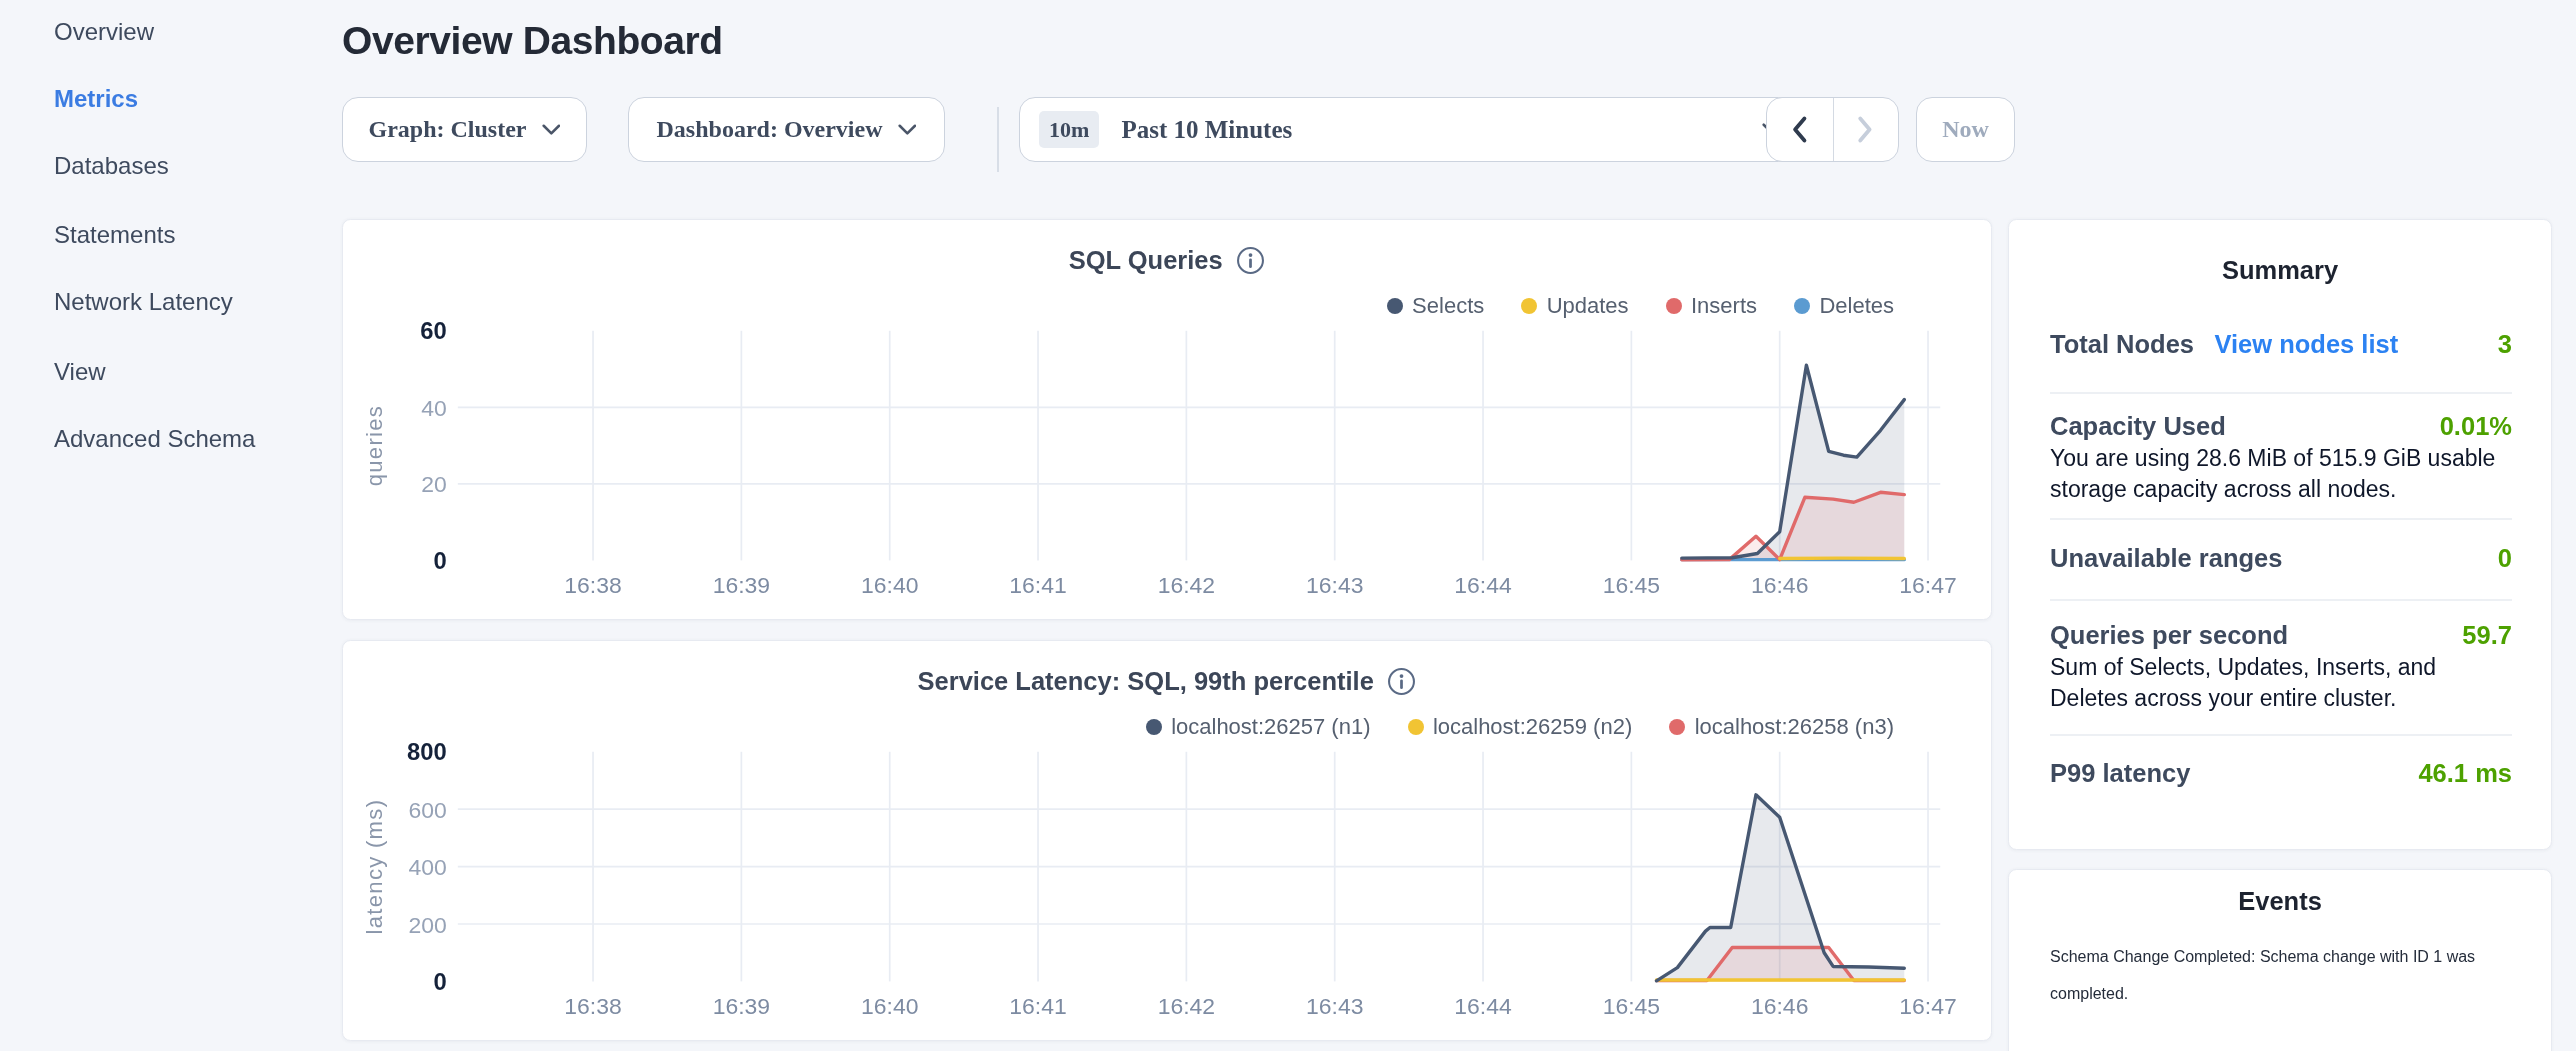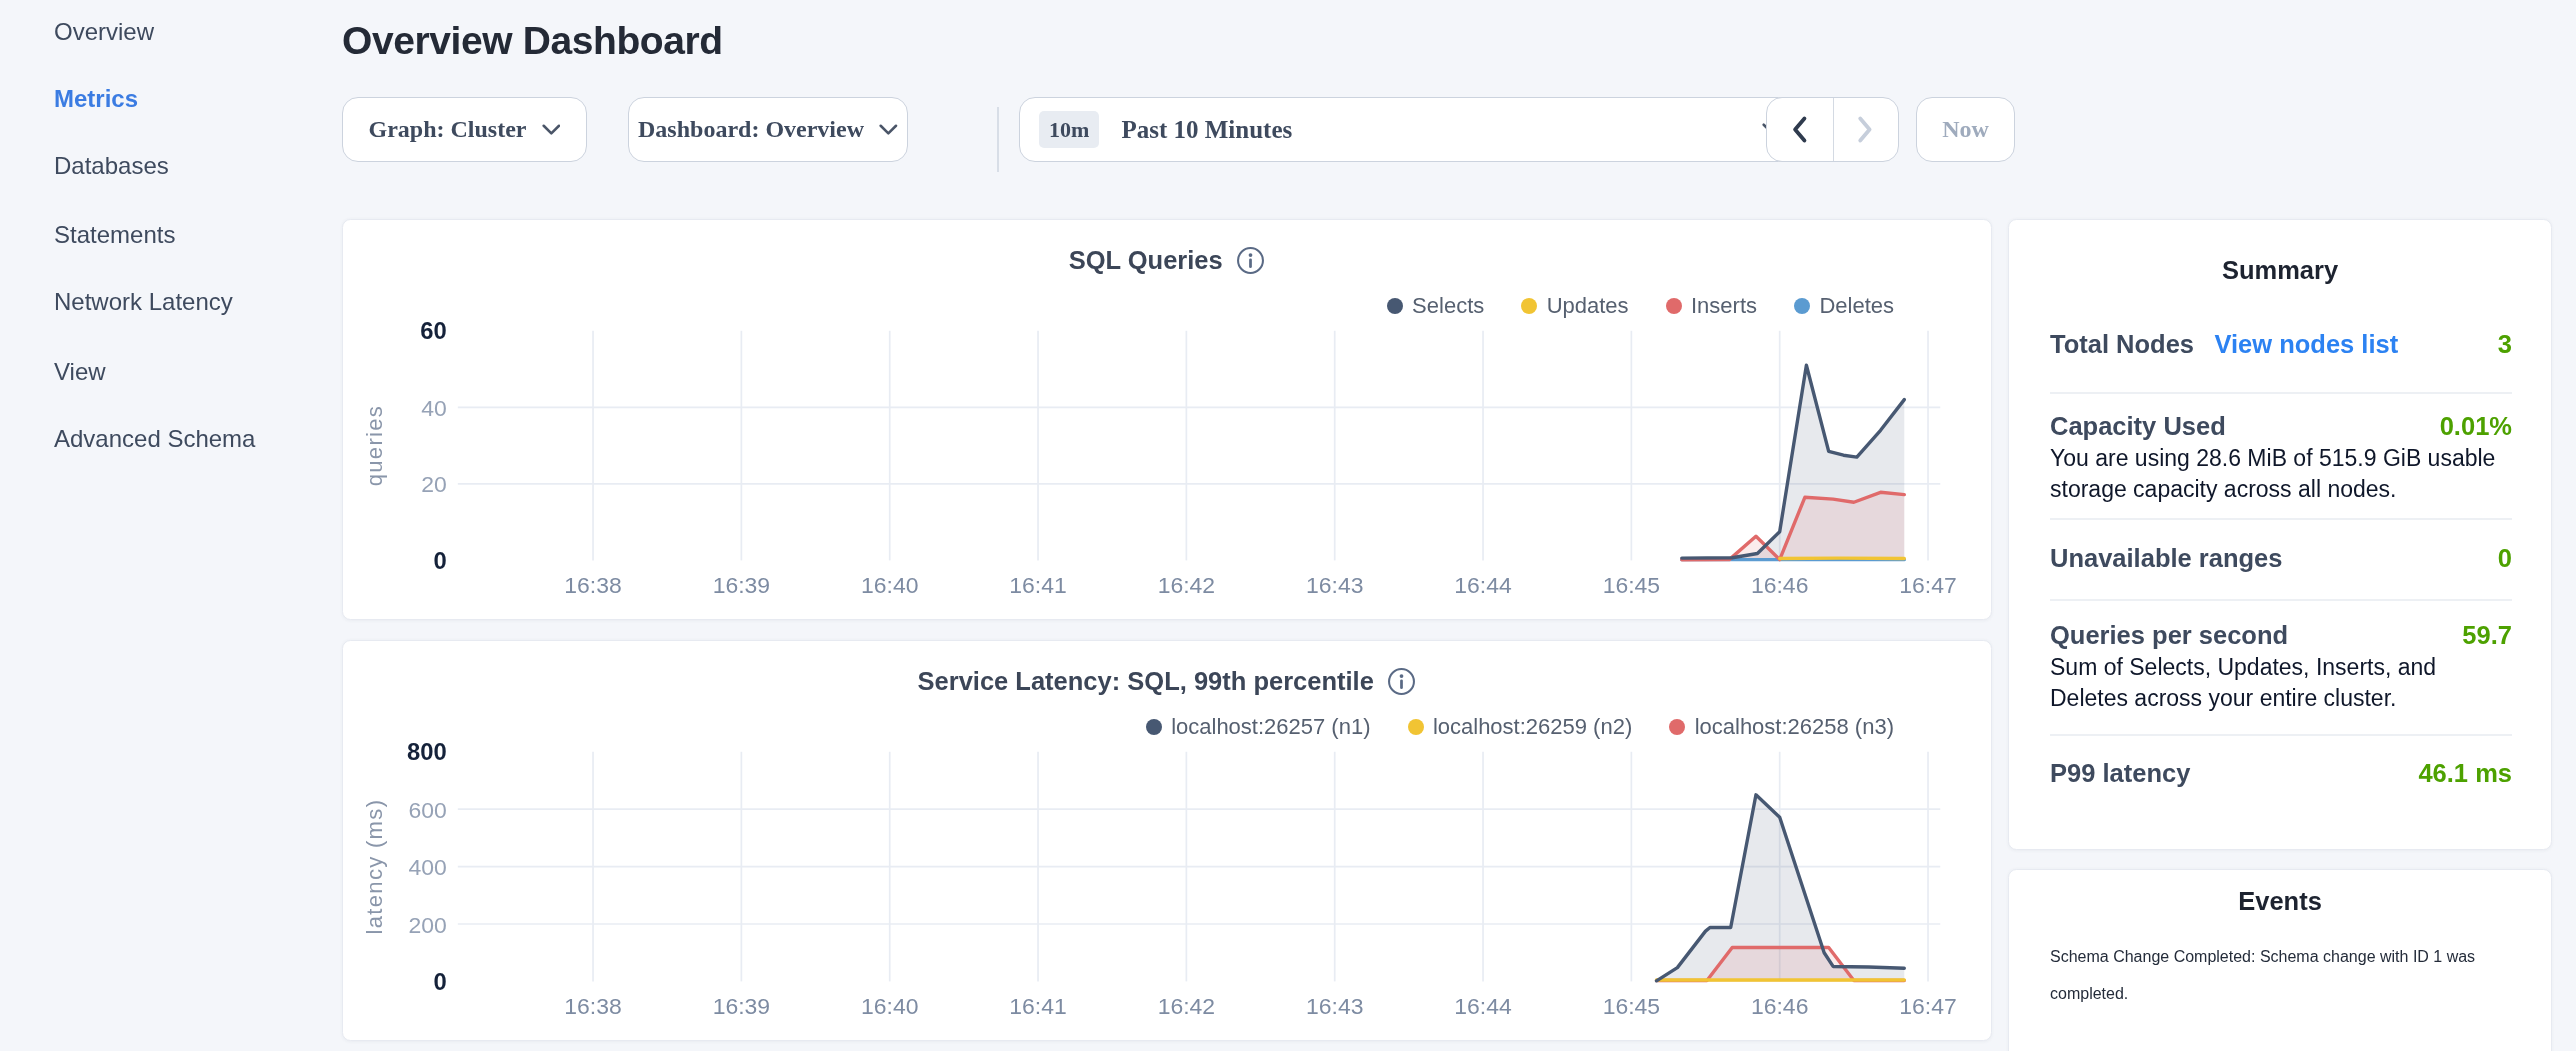--- a/index.html
+++ b/index.html
@@ -113,21 +113,21 @@
 
 <div class="ctl" style="left:342px; width:245px;">
   <span>Graph: Cluster</span>
   <span class="chev">
     <svg width="18.7" height="12" viewBox="0 0 22 14">
         <polyline points="2,2 11,11 20,2" fill="none" stroke="#4a5568" stroke-width="3" stroke-linecap="round" stroke-linejoin="round"></polyline>
       </svg>
   </span>
 </div>
 
-<div class="ctl" style="left:628px; width:280px;">
+<div class="ctl" style="left:628px; width:317px;">
   <span>Dashboard: Overview</span>
   <span class="chev">
     <svg width="18.7" height="12" viewBox="0 0 22 14">
         <polyline points="2,2 11,11 20,2" fill="none" stroke="#4a5568" stroke-width="3" stroke-linecap="round" stroke-linejoin="round"></polyline>
       </svg>
   </span>
 </div>
 
 <div class="ctl-divider"></div>
 

